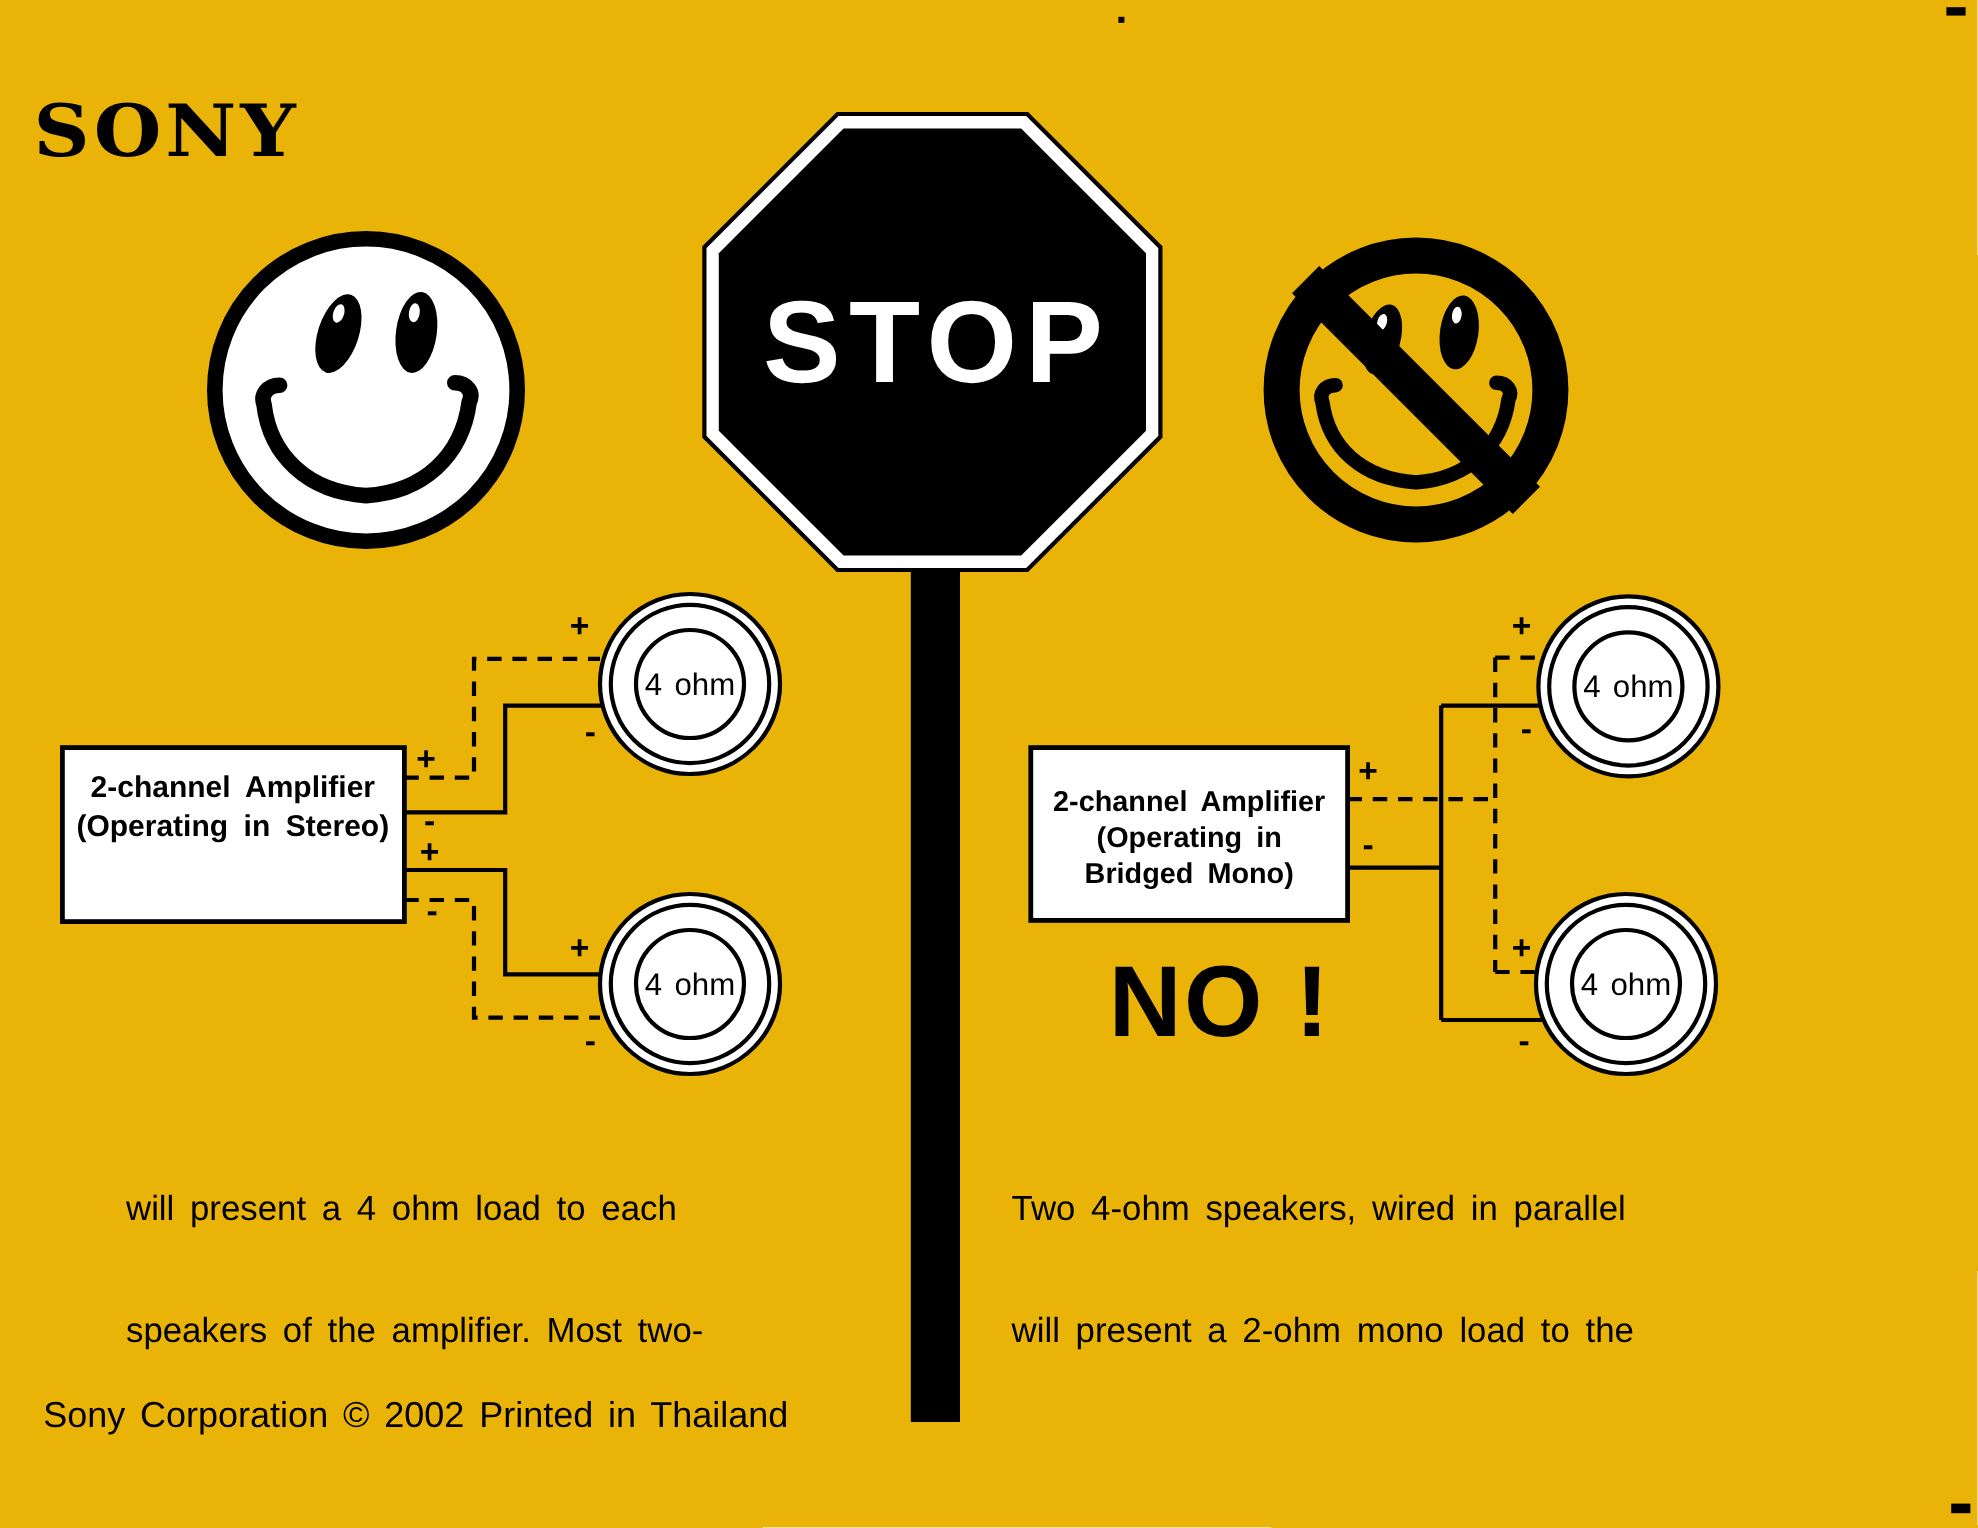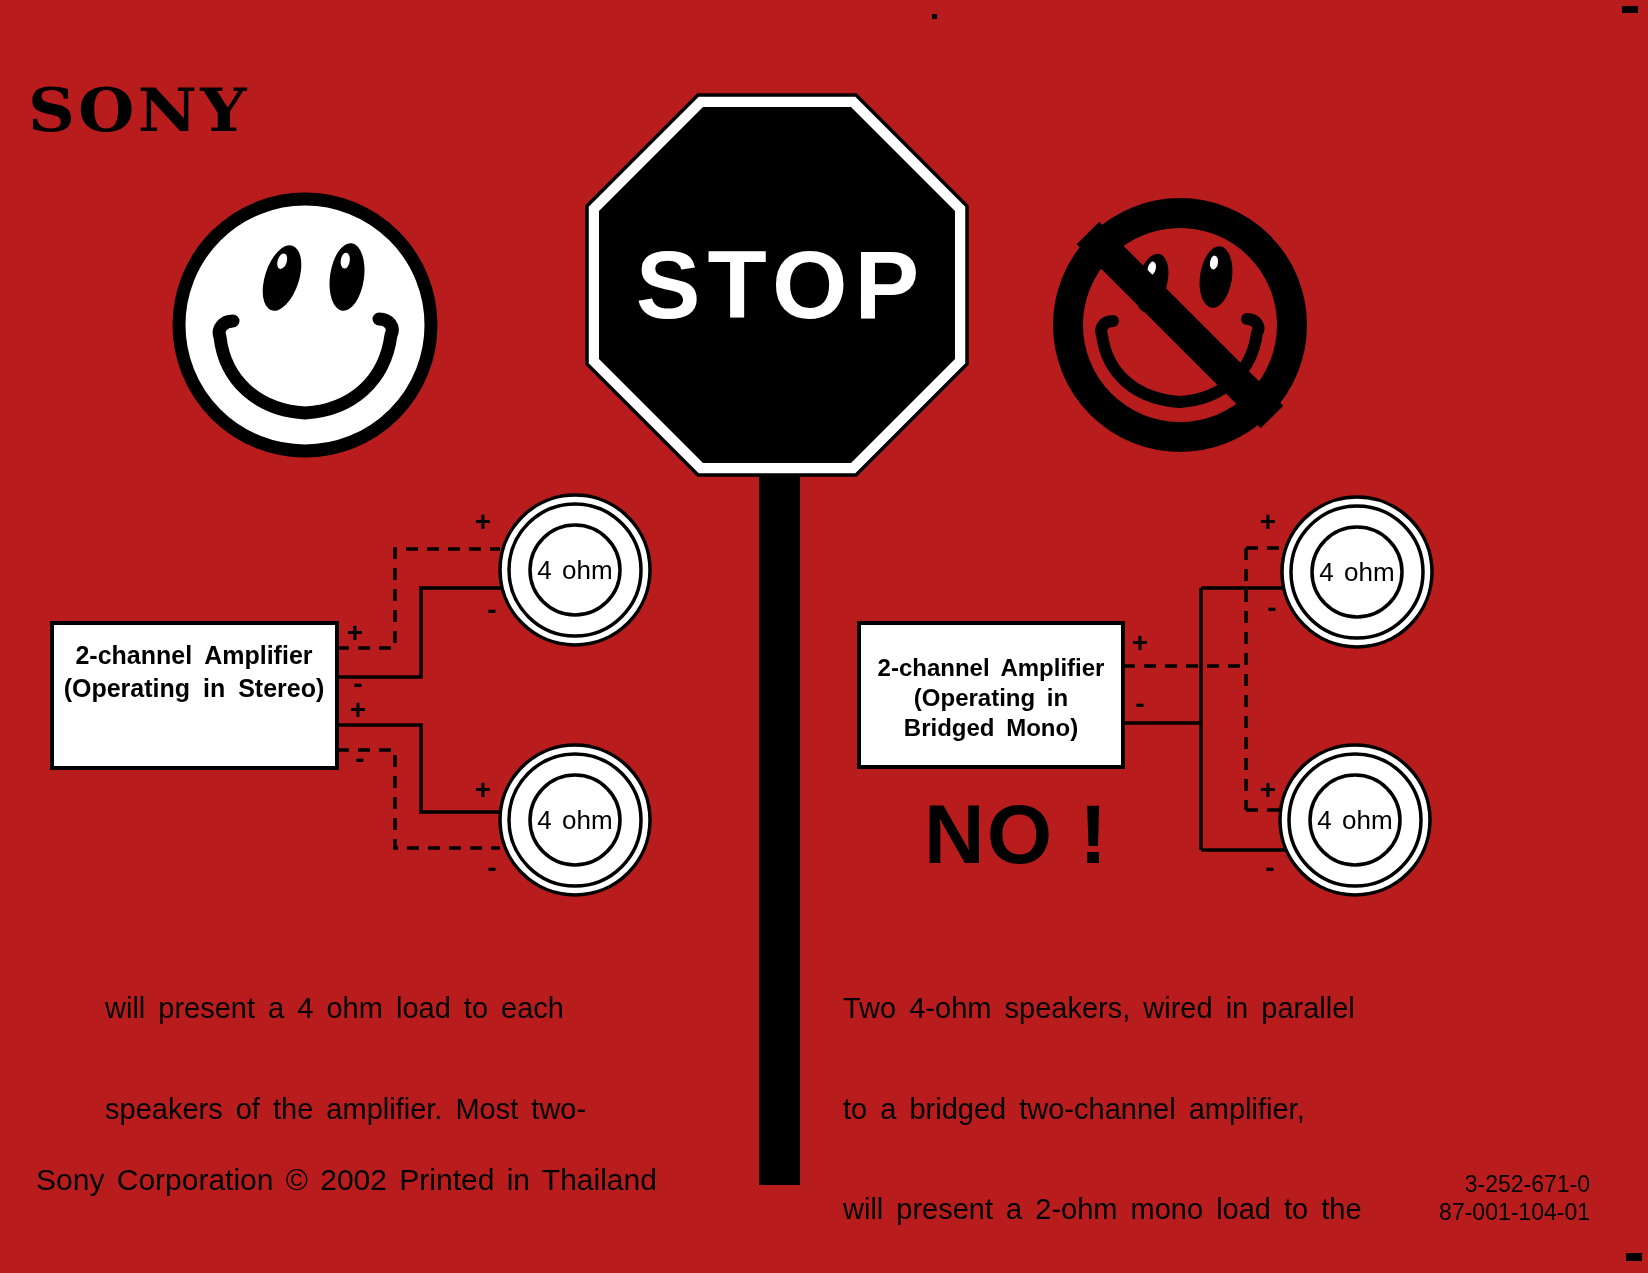--- a/index.html
+++ b/index.html
@@ -1,17 +1,17 @@
 <!DOCTYPE html>
 <html><head>
 <meta charset="utf-8">
 <style>
   html,body{margin:0;padding:0;background:#fff;}
   .page{
-    position:relative;width:1648px;height:1273px;background:#b91c1c;
+    position:relative;width:1648px;height:1273px;background:#eab308;
     font-family:"Liberation Sans",sans-serif;color:#000;overflow:hidden;
   }
   .abs{position:absolute;}
   .sony-logo{
     left:28px;top:80px;
     font-family:"DejaVu Serif",serif;font-weight:bold;font-size:60px;
     letter-spacing:3px;transform:scaleX(1.08);transform-origin:left top;
     line-height:1;
   }
   .verdict{
@@ -147,31 +147,26 @@
 
   <div class="abs para para-yes">
     <div>will present a 4 ohm load to each</div>
     <div>speakers of the amplifier. Most two-</div>
     
     
   </div>
 
   <div class="abs para para-no">
     <div>Two 4-ohm speakers, wired in parallel</div>
-    <div>to a bridged two-channel amplifier,</div>
     <div>will present a 2-ohm mono load to the</div>
     
     
     
     
   </div>
 
   <div class="abs footer-copy">Sony Corporation © 2002 Printed in Thailand</div>
-  <div class="abs part-numbers">
-    <div>3-252-671-0</div>
-    <div>87-001-104-01</div>
-  </div>
 
   <div class="abs artifact" style="left:932px;top:14px;width:5px;height:5px"></div>
   <div class="abs artifact" style="left:1622px;top:6px;width:16px;height:7px"></div>
   <div class="abs artifact" style="left:1626px;top:1253px;width:16px;height:8px"></div>
 
 </div>
 
 </body></html>

